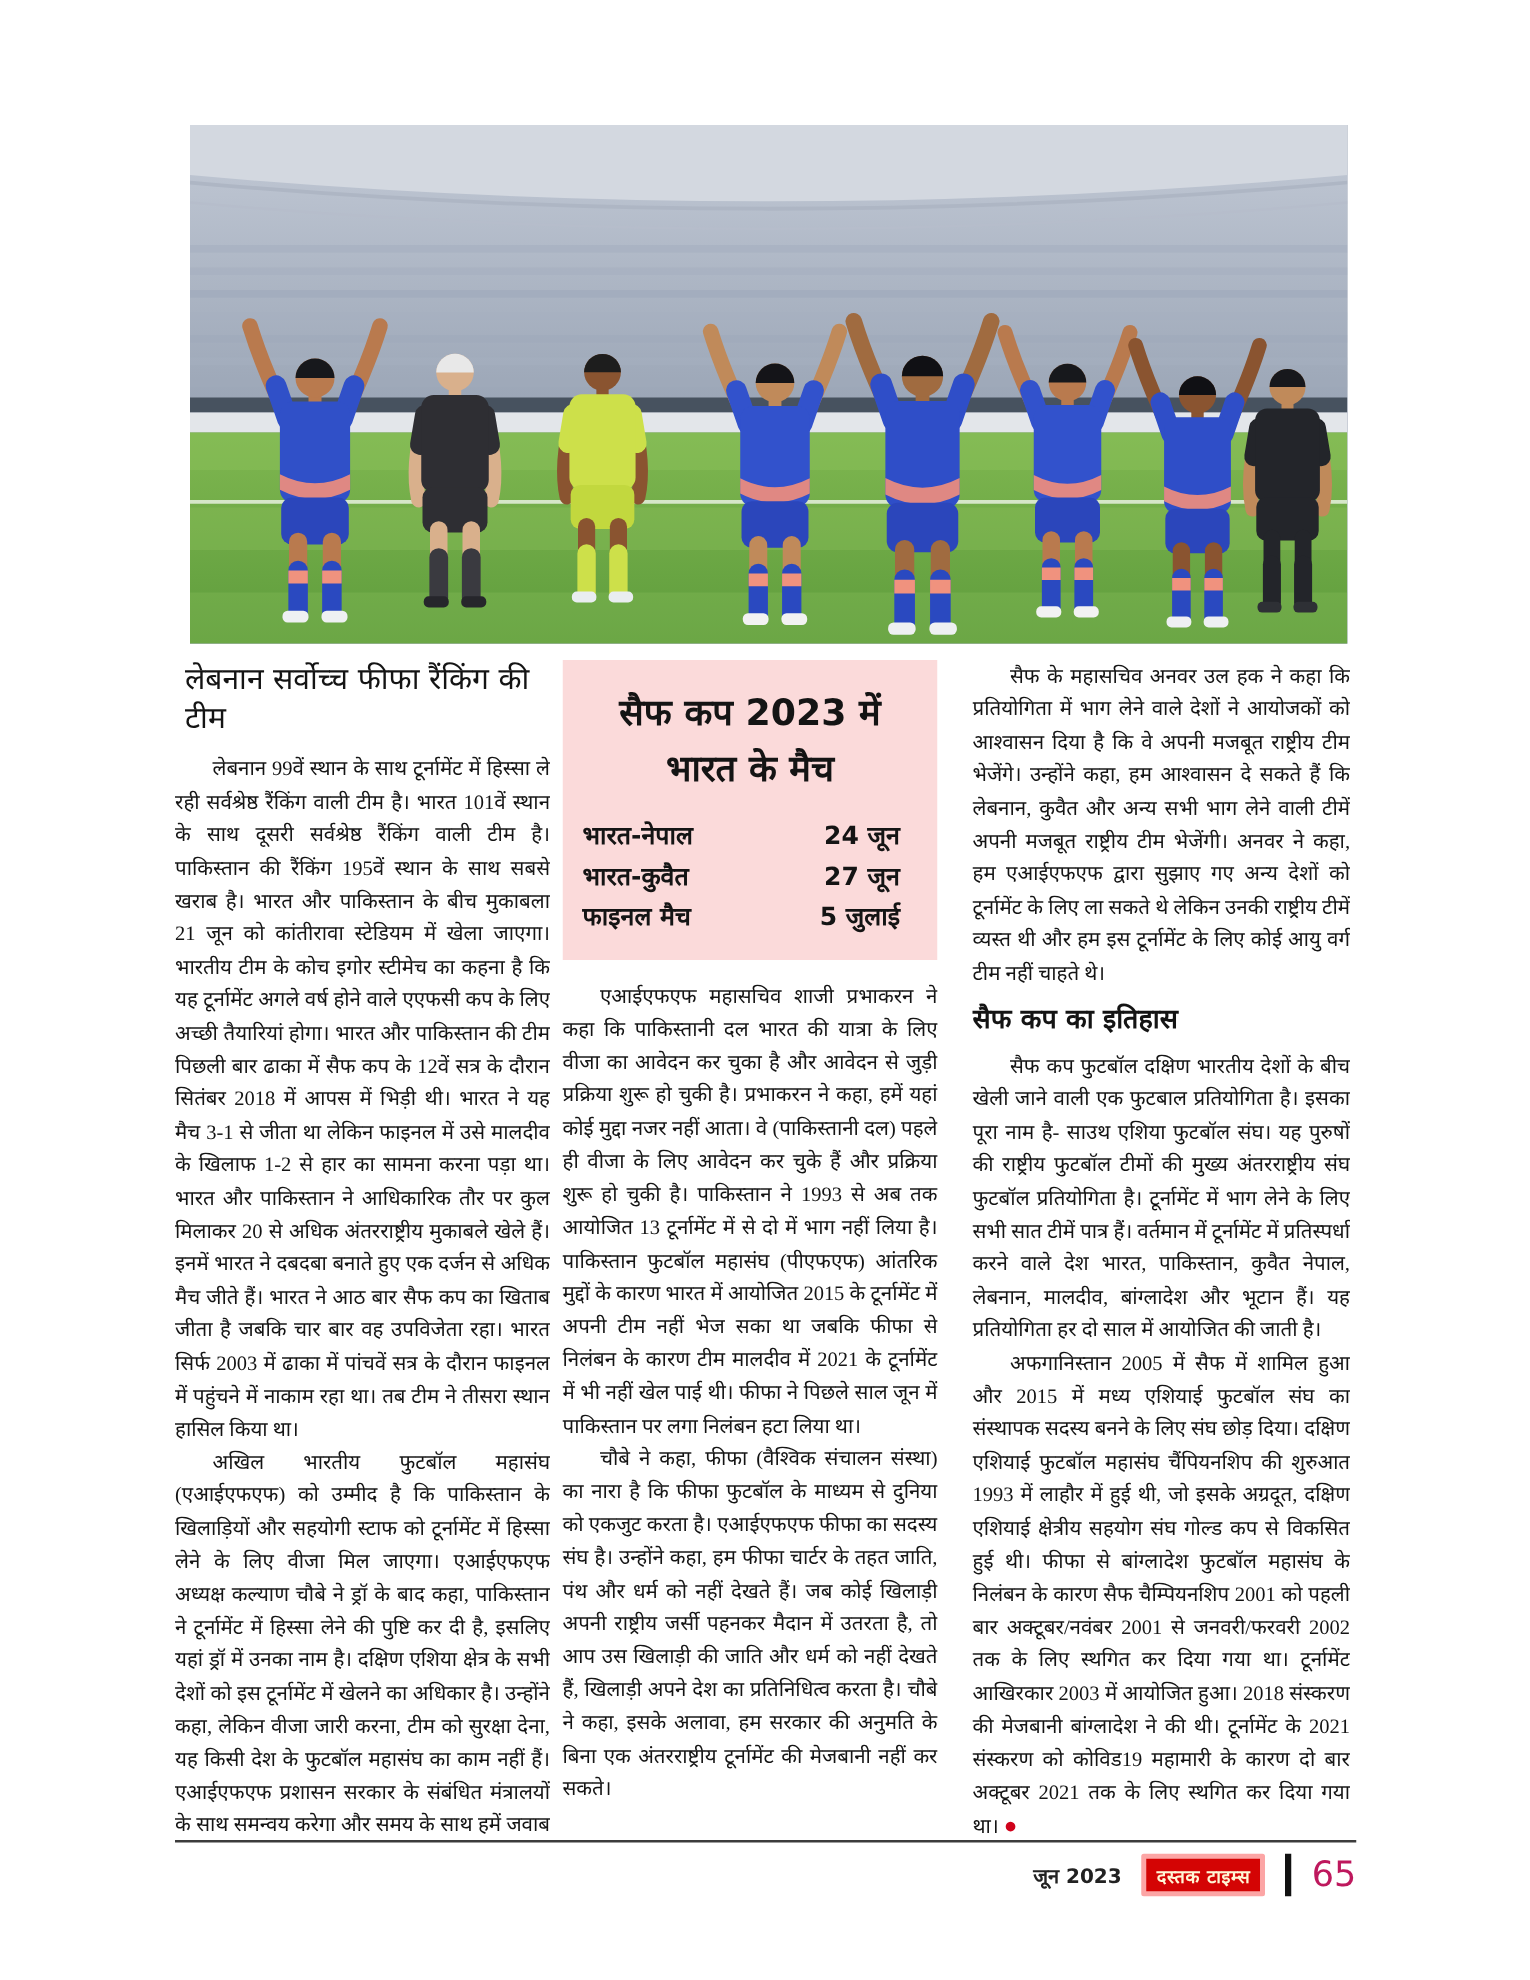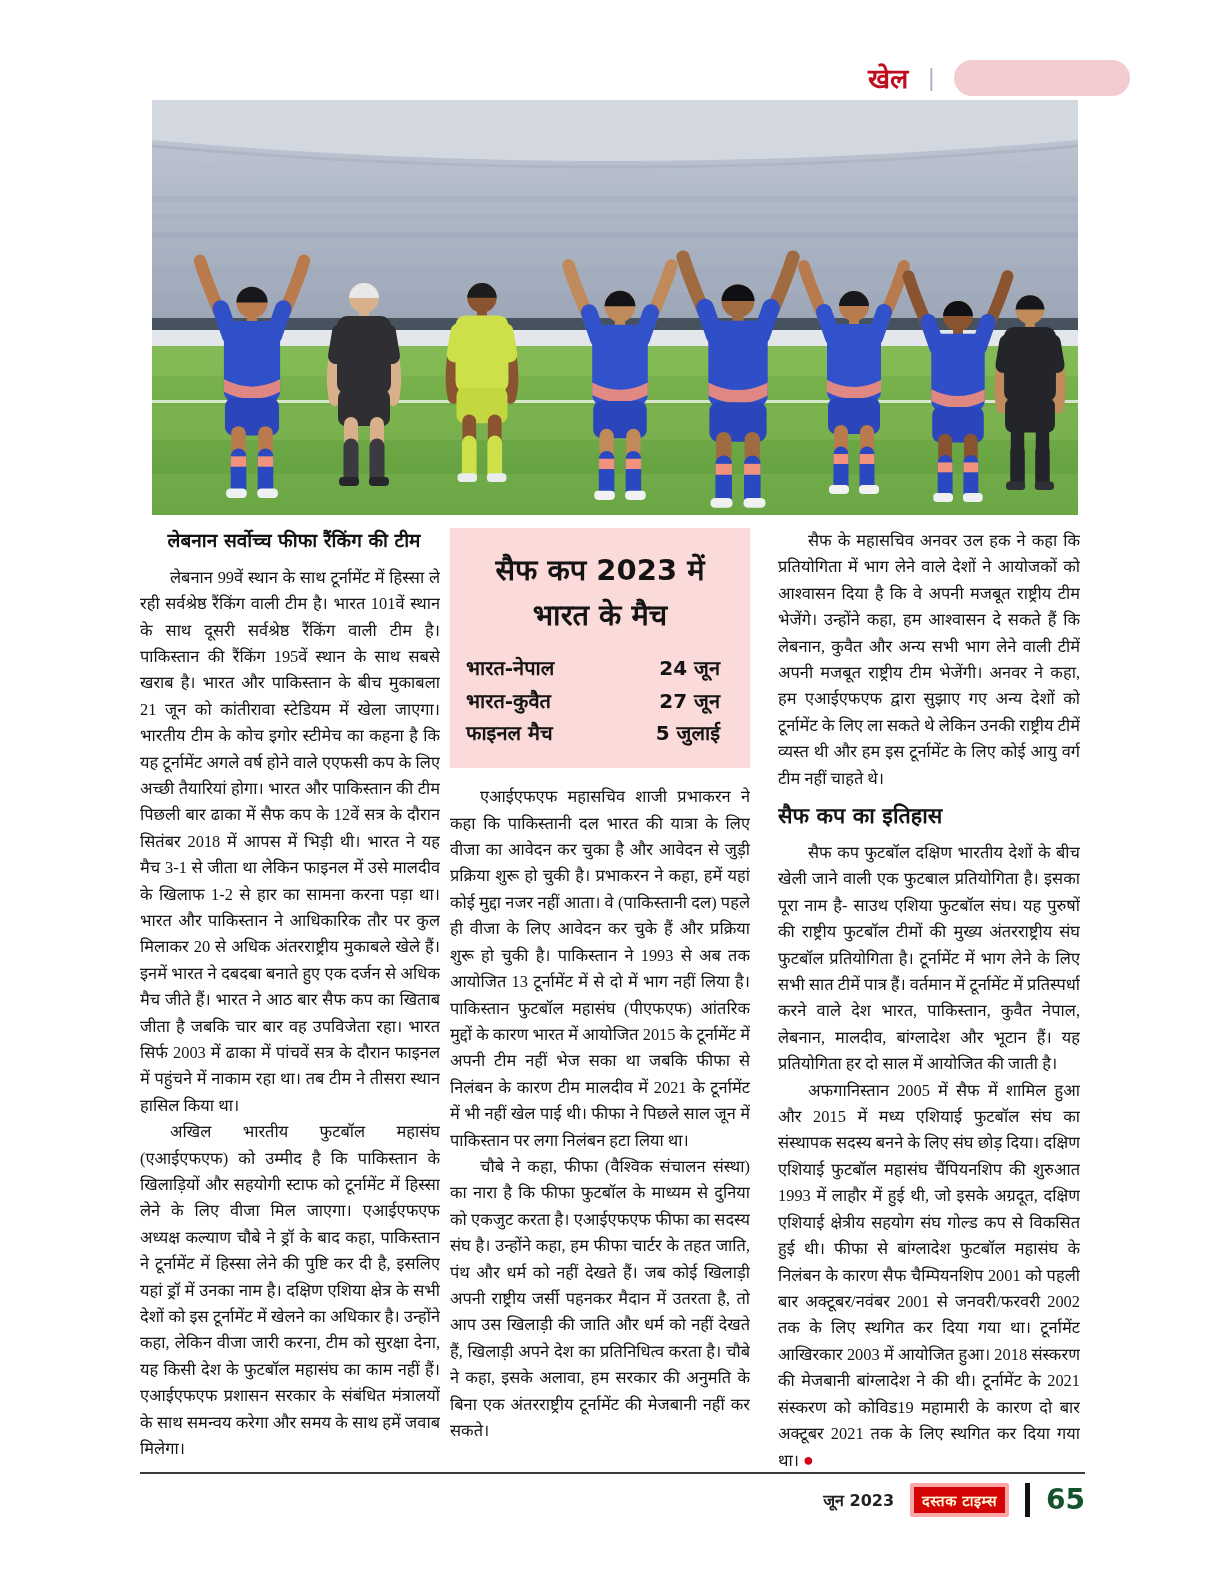--- a/index.html
+++ b/index.html
@@ -37,22 +37,22 @@
     position:absolute;top:528px;width:300px;height:940px;
     overflow:hidden;
     font-size:16.4px;line-height:26.4px;text-align:justify;
   }
   .col p{margin:0;text-indent:30px;}
   #col1{left:140px;}
   #col2{left:450px;}
   #col3{left:778px;width:302px;}
   .col-heading{
     font-family:"DejaVu Sans","Liberation Sans",sans-serif;
-    font-size:19px;font-weight:bold;line-height:1.3;
-    margin:0 0 12px 8px;text-indent:0;text-align:center;
+    font-size:24px;font-weight:normal;line-height:1.3;
+    margin:0 0 12px 8px;text-indent:0;text-align:left;
   }
   .sub-heading{
     font-family:"DejaVu Sans","Liberation Sans",sans-serif;
     font-size:21.5px;font-weight:bold;line-height:1.3;
     margin:10px 0 10px 0;text-indent:0;text-align:left;
   }
   
   .schedule-box{
     background:#fbdada;
     padding:16px 16px 18px 16px;
@@ -79,32 +79,27 @@
     display:flex;justify-content:flex-end;align-items:center;gap:16px;
     font-family:"DejaVu Sans","Liberation Sans",sans-serif;
   }
   .footer-date{font-size:16px;font-weight:bold;color:#222;}
   .footer-logo{
     background:#d40404;border:4px solid #fca5a5;border-radius:2px;
     color:#fff7d6;font-size:14.5px;font-weight:bold;
     padding:3px 8px;letter-spacing:0.5px;
   }
   .footer-bar{width:5px;height:34px;background:#111;}
-  .footer-page{font-size:28px;font-weight:bold;color:#14532d;line-height:1;text-align:center;}
+  .footer-page{font-size:28px;font-weight:normal;color:#be185d;line-height:1;text-align:center;}
 </style>
 </head>
 <body>
 
 <div class="page">
 
-  <div class="header-right">
-    <span class="section-label">खेल</span>
-    <span class="header-divider">|</span>
-    <span class="header-pill"></span>
-  </div>
 
   <div class="photo">
     <svg width="926" height="415" viewBox="0 0 926 415" xmlns="http://www.w3.org/2000/svg">
       <defs>
         <linearGradient id="gradStand" x1="0" y1="0" x2="0" y2="1">
           <stop offset="0" stop-color="#c3cad6"></stop>
           <stop offset="1" stop-color="#97a2b3"></stop>
         </linearGradient>
         <linearGradient id="gradPitch" x1="0" y1="0" x2="0" y2="1">
           <stop offset="0" stop-color="#7fb750"></stop>

